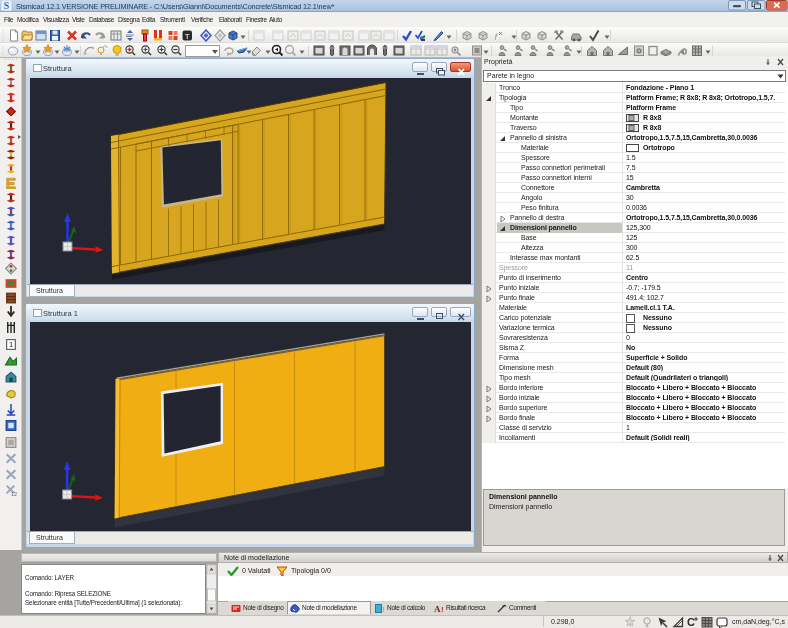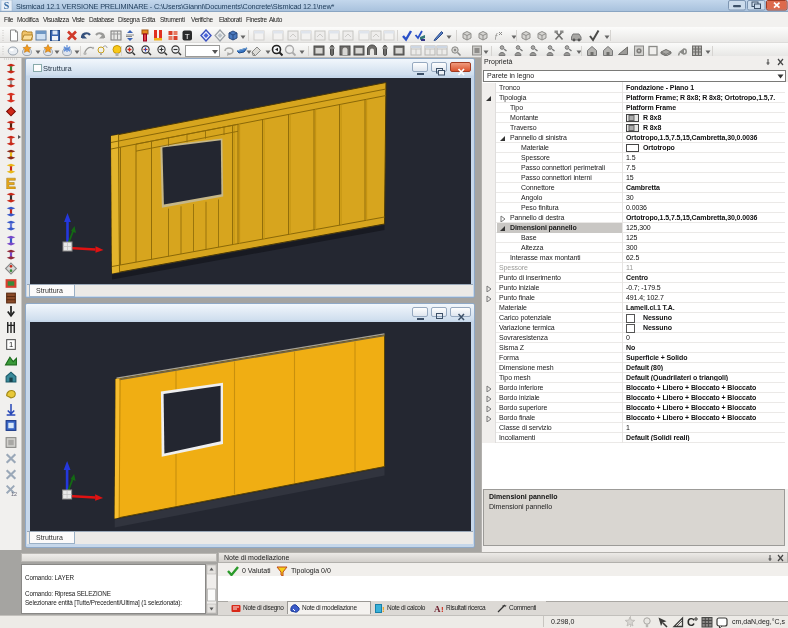--- a/index.html
+++ b/index.html
@@ -655,20 +655,26 @@
       <line x1="39.5" y1="170" x2="65.5" y2="171.5" stroke="#e01212" stroke-width="2.6"></line>
       <polygon points="65.5,168.2 65.5,174.8 73.5,172" fill="#e01212"></polygon>
       <rect x="33" y="164" width="9" height="9" fill="#e9e9e9" stroke="#8a8a8a"></rect>
       <path d="M33 168.5 h9 M37.5 164 v9" stroke="#c0c0c0" stroke-width="0.7"></path>
     </g>
   </svg>
 <div class="abs" style="left:27px;top:284px;width:446px;height:12px;background:#eceae7;border-top:1px solid #9aa8b8;">
     <div class="tab1">Struttura</div>
   </div>
 <div class="cw" style="left:25px;top:303px;width:450px;height:245px;">
+    <div class="cwtitle">
+      <svg style="position:absolute;left:5px;top:2px" width="10" height="10">
+        <rect x="0.5" y="1.5" width="8" height="7" fill="#fdfdfd" stroke="#8aa"></rect>
+      </svg>
+      <span style="position:absolute;left:15px;top:3px;">Struttura 1</span>
+    </div>
     <div class="cwbtn" style="left:386px;width:16px;"><svg width="16" height="10">
         <rect x="4" y="6" width="7" height="2" fill="#3c5068"></rect>
       </svg></div>
     <div class="cwbtn" style="left:405px;width:16px;"><svg width="16" height="10">
         <rect x="4.5" y="1.5" width="6" height="5" fill="none" stroke="#3c5068"></rect>
       </svg></div>
     <div class="cwbtn" style="left:424px;width:21px;"><svg width="21" height="10">
         <path d="M7.5 2 L13 8 M13 2 L7.5 8" stroke="#3c5068" stroke-width="1.5"></path>
       </svg></div>
   </div>

